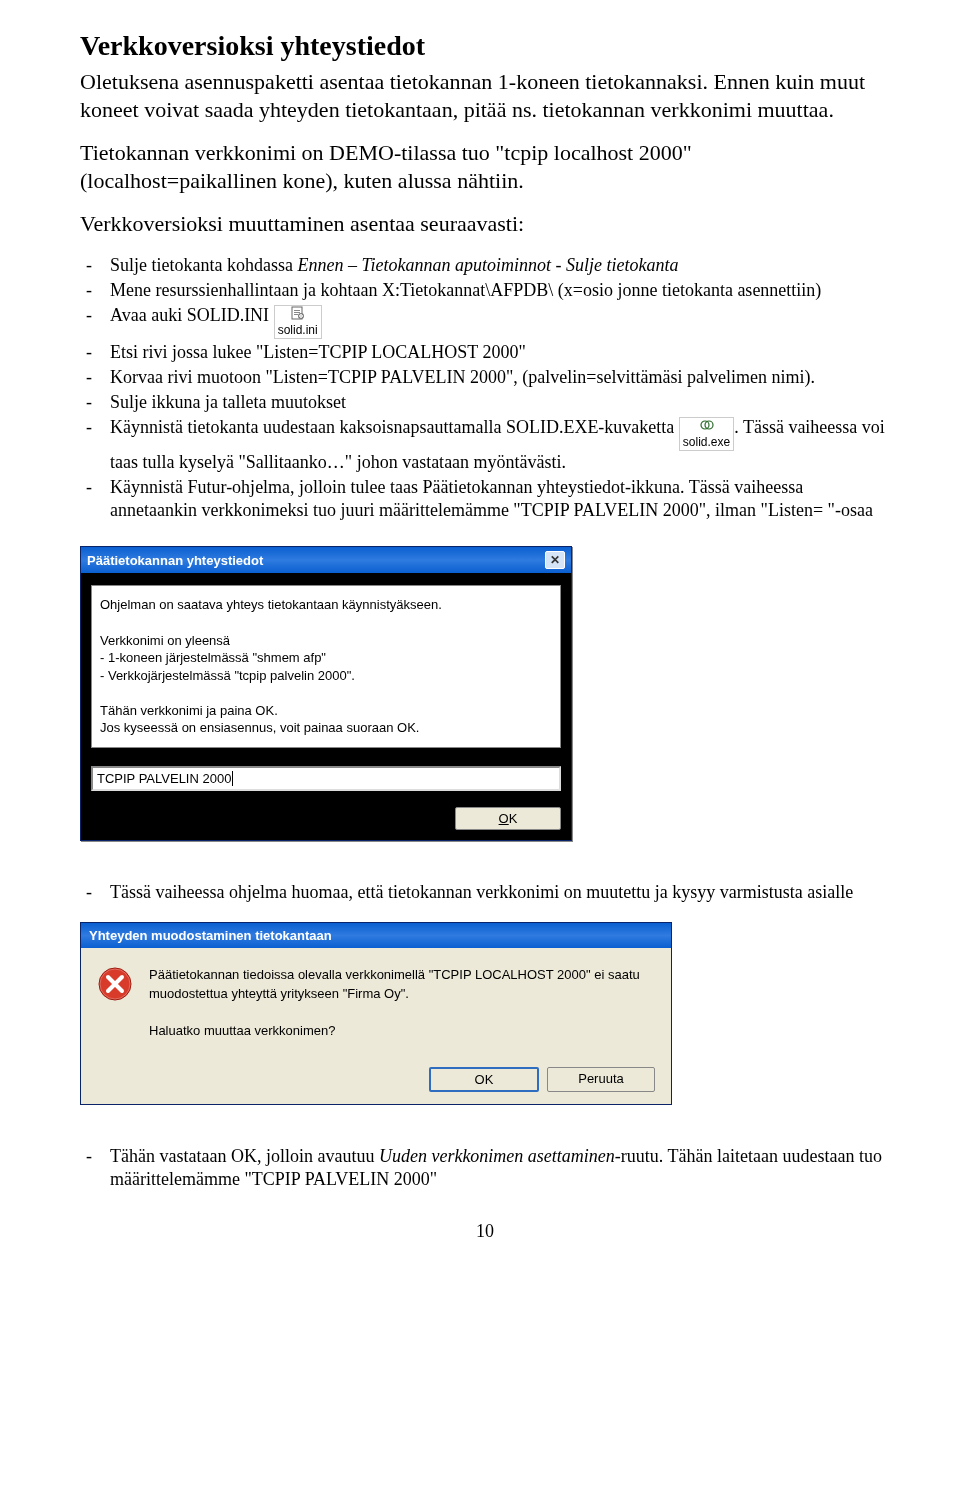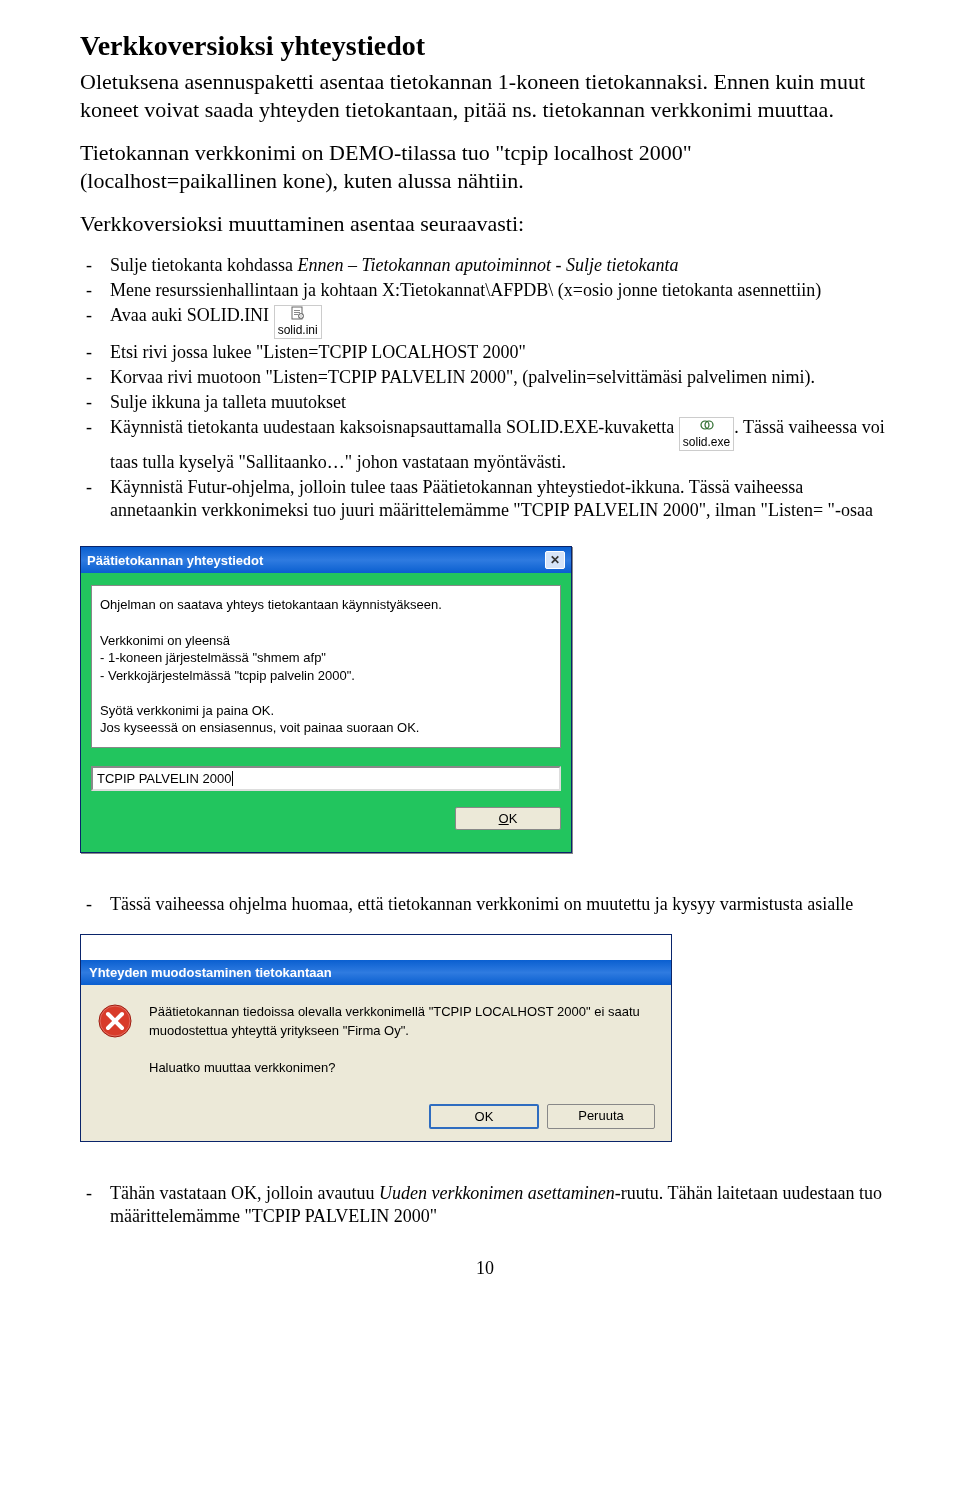--- a/index.html
+++ b/index.html
@@ -96,22 +96,22 @@
     color: #333;
     border: 1px solid #fff;
     display: flex;
     align-items: center;
     justify-content: center;
     font-family: Arial, sans-serif;
     font-size: 12px;
     border-radius: 2px;
   }
   .dialog1 .body {
-    background: #22c55e;
-    padding: 12px 10px 22px 10px;
+    background: #000000;
+    padding: 12px 10px 10px 10px;
   }
   .dialog1 .panel {
     border: 1px solid #888;
     background: #fff;
     padding: 10px 8px;
     line-height: 1.35;
     margin-bottom: 18px;
   }
   .dialog1 .input {
     border: 2px inset #ddd;
@@ -139,21 +139,20 @@
     margin: 18px 0 40px 0;
     font-family: Tahoma, Arial, sans-serif;
     font-size: 13px;
     border: 1px solid #0a246a;
   }
   .dialog2 .titlebar {
     background: linear-gradient(to bottom, #0a5fd0, #2f7be0 50%, #0a5fd0);
     color: #fff;
     font-weight: bold;
     padding: 5px 8px;
-    margin-top: 25px;
   }
   .dialog2 .body {
     background: #ece9d8;
     padding: 18px 16px 12px 16px;
   }
   .dialog2 .content {
     display: flex;
     gap: 16px;
     align-items: flex-start;
     margin-bottom: 26px;
@@ -239,21 +238,21 @@
       <span class="close">✕</span>
     </div>
     <div class="body">
       <div class="panel">
         <div>Ohjelman on saatava yhteys tietokantaan käynnistyäkseen.</div>
         <br>
         <div>Verkkonimi on yleensä</div>
         <div>- 1-koneen järjestelmässä "shmem afp"</div>
         <div>- Verkkojärjestelmässä "tcpip palvelin 2000".</div>
         <br>
-        <div>Syötä verkkonimi ja paina OK.</div>
+        <div>Tähän verkkonimi ja paina OK.</div>
         <div>Jos kyseessä on ensiasennus, voit painaa suoraan OK.</div>
       </div>
       <div class="input">
         <span>TCPIP PALVELIN 2000</span><span style="border-left:1px solid #000;margin-left:1px;">&nbsp;</span>
       </div>
       <div class="btnrow">
         <div class="btn">
           <span class="ul">O</span><span>K</span>
         </div>
       </div>

